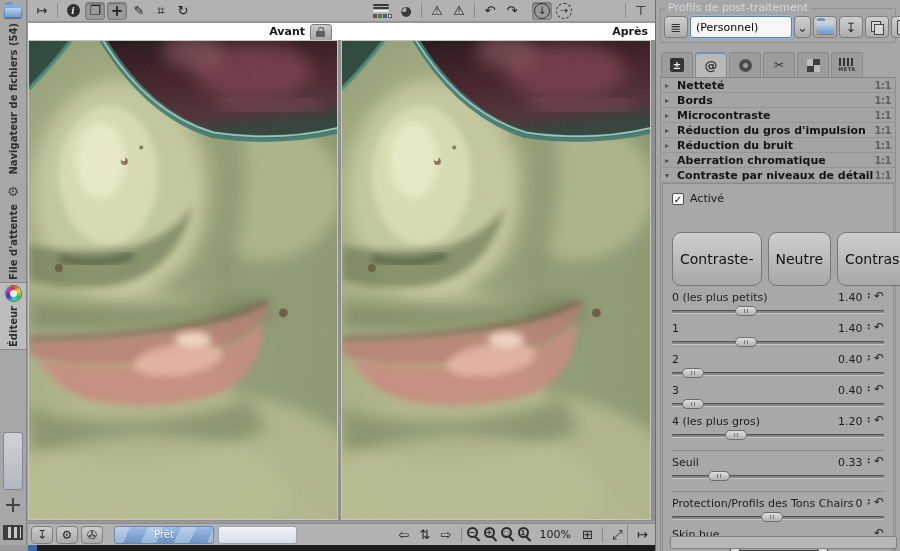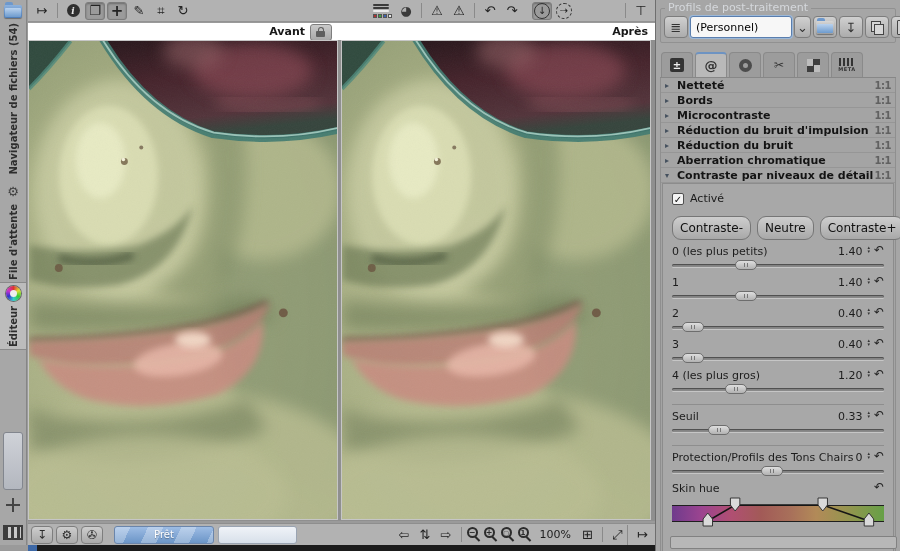--- a/index.html
+++ b/index.html
@@ -88,21 +88,21 @@
   .meta-ic{width:16px;height:8px;background:repeating-linear-gradient(90deg,#333 0 2px,transparent 2px 4px);}
   .meta-txt{font-size:5px;font-weight:bold;color:#333;letter-spacing:.5px;}
   .tools{border:1px solid #8f8f8f;border-top:none;background:#a4a4a4;}
   .trow{display:flex;align-items:center;height:14px;padding:0 4px;border-bottom:1px solid #969696;font-weight:bold;font-size:11px;color:#141414;}
   .trow .arr{color:#44505e;font-size:8px;width:12px;}
   .trow .oto{margin-left:auto;font-size:10px;color:#616161;letter-spacing:-.5px;}
   .cbdlbox{border:1px solid #8c8c8c;margin:0 1px 0;background:#a8a8a8;padding:8px 9px 8px;}
   .chkrow{display:flex;align-items:center;gap:6px;}
   .chk{width:12px;height:12px;background:#f4f4f4;border:1px solid #4f4f4f;border-radius:2px;font-size:10px;line-height:11px;text-align:center;color:#0a0a0a;font-weight:bold;box-sizing:border-box;}
   .cbtns{display:flex;gap:6px;margin:11px 0 4px;}
-  .cbtn{border:1px solid #767676;border-radius:9px;background:linear-gradient(#cecece,#a8a8a8);padding:4px 7px;font-size:12px;color:#111;}
+  .cbtn{border:1px solid #767676;border-radius:9px;background:linear-gradient(#cecece,#a8a8a8);padding:18px 7px;font-size:14px;color:#111;margin-top:16px;}
   .srow{margin-top:5px;}
   .shead{display:flex;color:#1d1d1d;}
   .sval{margin-left:auto;}
   .spin{display:flex;flex-direction:column;font-size:5px;line-height:4px;color:#333;margin:0 4px 0 5px;}
   .sreset{font-size:12px;color:#222;line-height:11px;}
   .strack{position:relative;height:12px;margin-top:1px;}
   .strack::before{content:"";position:absolute;left:0;right:0;top:5px;height:3px;background:#898989;border-radius:2px;box-shadow:0 1px 0 #c6c6c6,inset 0 1px 1px rgba(0,0,0,.45);}
   .shandle{position:absolute;top:1px;width:22px;height:10px;border:1px solid #6d6d6d;border-radius:5px;background:linear-gradient(#dedede,#b2b2b2);box-sizing:border-box;}
   .shandle::after{content:"";position:absolute;left:8px;top:2px;width:1px;height:4px;background:#777;box-shadow:3px 0 0 #777;}
   .ssep{height:1px;background:#8e8e8e;margin:9px 0 3px;}
@@ -351,21 +351,21 @@
       <span>Bords</span>
       <span class="oto">1:1</span>
     </div>
     <div class="trow">
       <span class="arr">▸</span>
       <span>Microcontraste</span>
       <span class="oto">1:1</span>
     </div>
     <div class="trow">
       <span class="arr">▸</span>
-      <span>Réduction du bruit d'impulsion</span>
+      <span>Réduction du gros d'impulsion</span>
       <span class="oto">1:1</span>
     </div>
     <div class="trow">
       <span class="arr">▸</span>
       <span>Réduction du bruit</span>
       <span class="oto">1:1</span>
     </div>
     <div class="trow">
       <span class="arr">▸</span>
       <span>Aberration chromatique</span>

